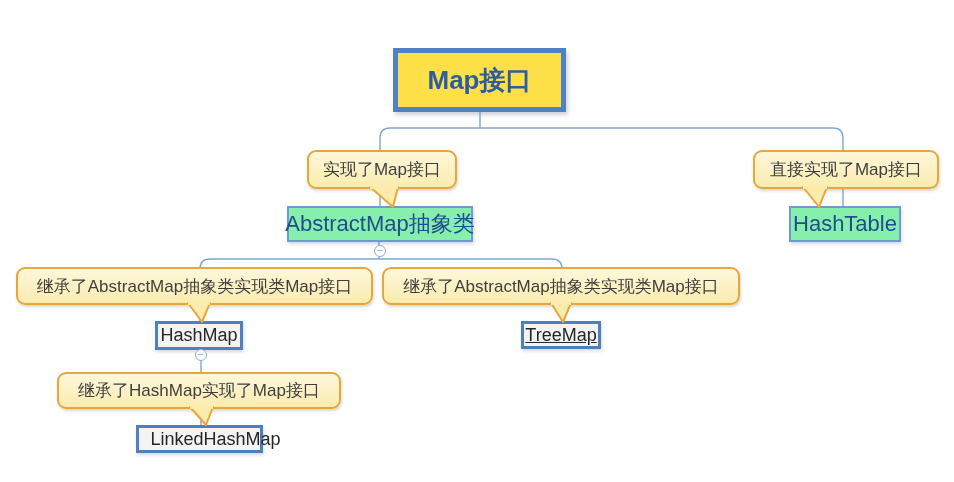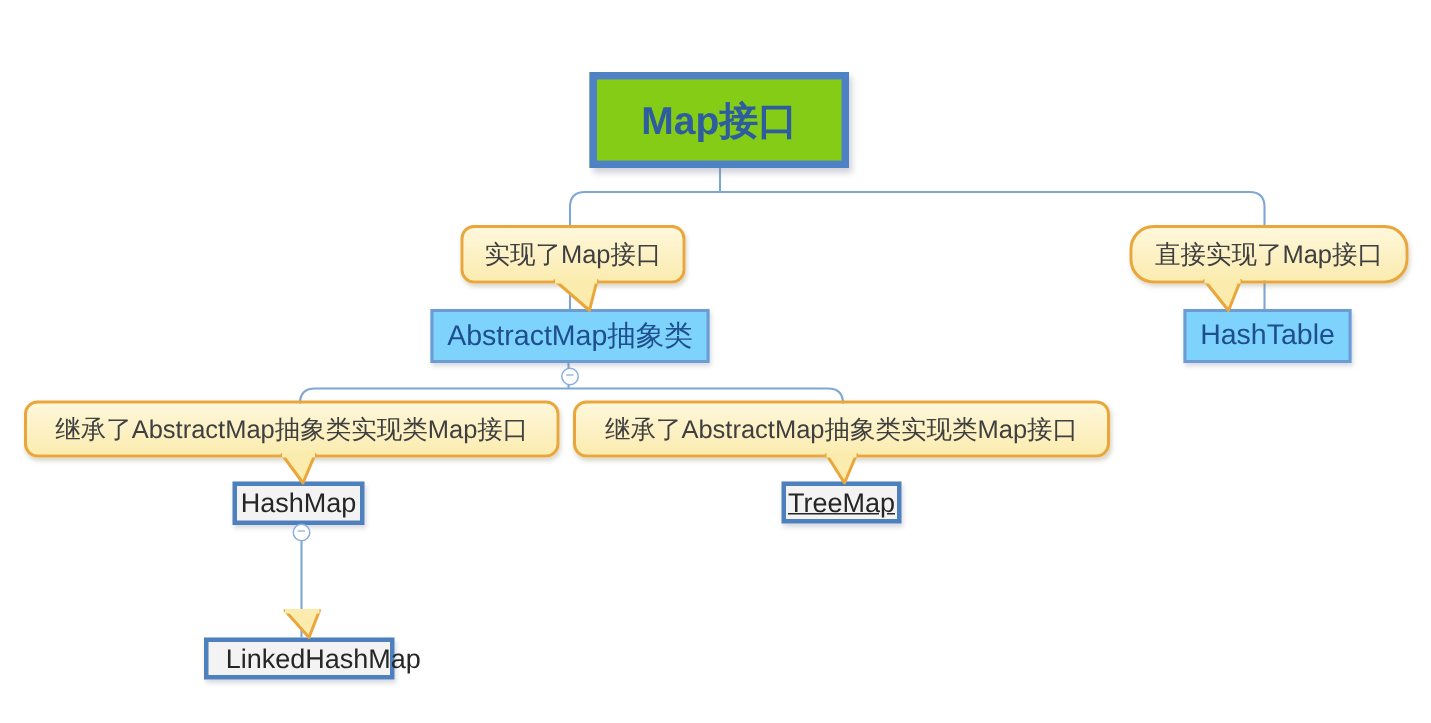--- a/index.html
+++ b/index.html
@@ -10,47 +10,47 @@
     overflow:hidden;
   }
   svg.connectors { position:absolute; left:0; top:0; z-index:0; }
 
   .topic {
     position:absolute; display:flex; align-items:center; justify-content:center;
     background:#f4f4f4; z-index:2; white-space:nowrap;
   }
   .central {
     left:393px; top:48px; width:173px; height:64px;
-    border:5px solid #4e82c4; background:#84cc16;
+    border:5px solid #4e82c4; background:#fde047;
     color:#2d5d9e; font-size:26px; font-weight:bold;
     box-shadow:2px 3px 4px rgba(120,130,150,.35);
   }
   .subtopic {
-    border:2px solid #6f9bd3; background:#7dd3fc; color:#1f4e8e;
-    font-size:19px; box-shadow:1px 2px 3px rgba(120,130,150,.30);
+    border:2px solid #6f9bd3; background:#86efac; color:#1f4e8e;
+    font-size:22px; box-shadow:1px 2px 3px rgba(120,130,150,.30);
   }
   .sub-abstractmap { left:287px; top:206px; width:186px; height:36px; }
   .sub-hashtable   { left:789px; top:206px; width:112px; height:36px; }
   .leaf {
     border:3px solid #4d80bd; background:#f3f3f3; color:#262626;
     font-size:18px; box-shadow:1px 2px 3px rgba(120,130,150,.30);
   }
   .leaf-hashmap       { left:155px; top:321px; width:88px;  height:29px; }
   .leaf-treemap       { left:521px; top:321px; width:80px;  height:28px;text-decoration:underline; }
   .leaf-linkedhashmap { left:136px; top:425px; width:127px; height:28px;padding-left:32px; }
 
   .callout {
     position:absolute; display:flex; align-items:center; justify-content:center;
     border:2px solid #e9a63b; border-radius:9px;
     background:linear-gradient(180deg,#fef7da 0%, #fcefbd 70%, #fbecae 100%);
     color:#3f3f3f; font-size:17px; z-index:4; white-space:nowrap;
     box-shadow:1px 2px 3px rgba(150,140,110,.35);
   }
   .co-1 { left:307px; top:150px; width:150px; height:39px; }
-  .co-2 { left:753px; top:150px; width:186px; height:39px;border-radius:16px; }
+  .co-2 { left:753px; top:150px; width:186px; height:39px; }
   .co-3 { left:16px;  top:267px; width:357px; height:38px; }
   .co-4 { left:382px; top:267px; width:358px; height:38px; }
   .co-5 { left:57px;  top:372px; width:284px; height:37px; }
   svg.tail { position:absolute; z-index:5; overflow:visible; }
   .tail-1 { left:365px; top:186px; }
   .tail-2 { left:795px; top:186px; }
   .tail-3 { left:182px; top:302px; }
   .tail-4 { left:545px; top:302px; }
   .tail-5 { left:185px; top:406px; }
 
@@ -135,14 +135,17 @@
   </div>
   <div class="callout co-2">
     <span>直接实现了Map接口</span>
   </div>
   <div class="callout co-3">
     <span>继承了AbstractMap抽象类实现类Map接口</span>
   </div>
   <div class="callout co-4">
     <span>继承了AbstractMap抽象类实现类Map接口</span>
   </div>
+  <div class="callout co-5">
+    <span>继承了HashMap实现了Map接口</span>
+  </div>
 
 </div>
 
 </body></html>

